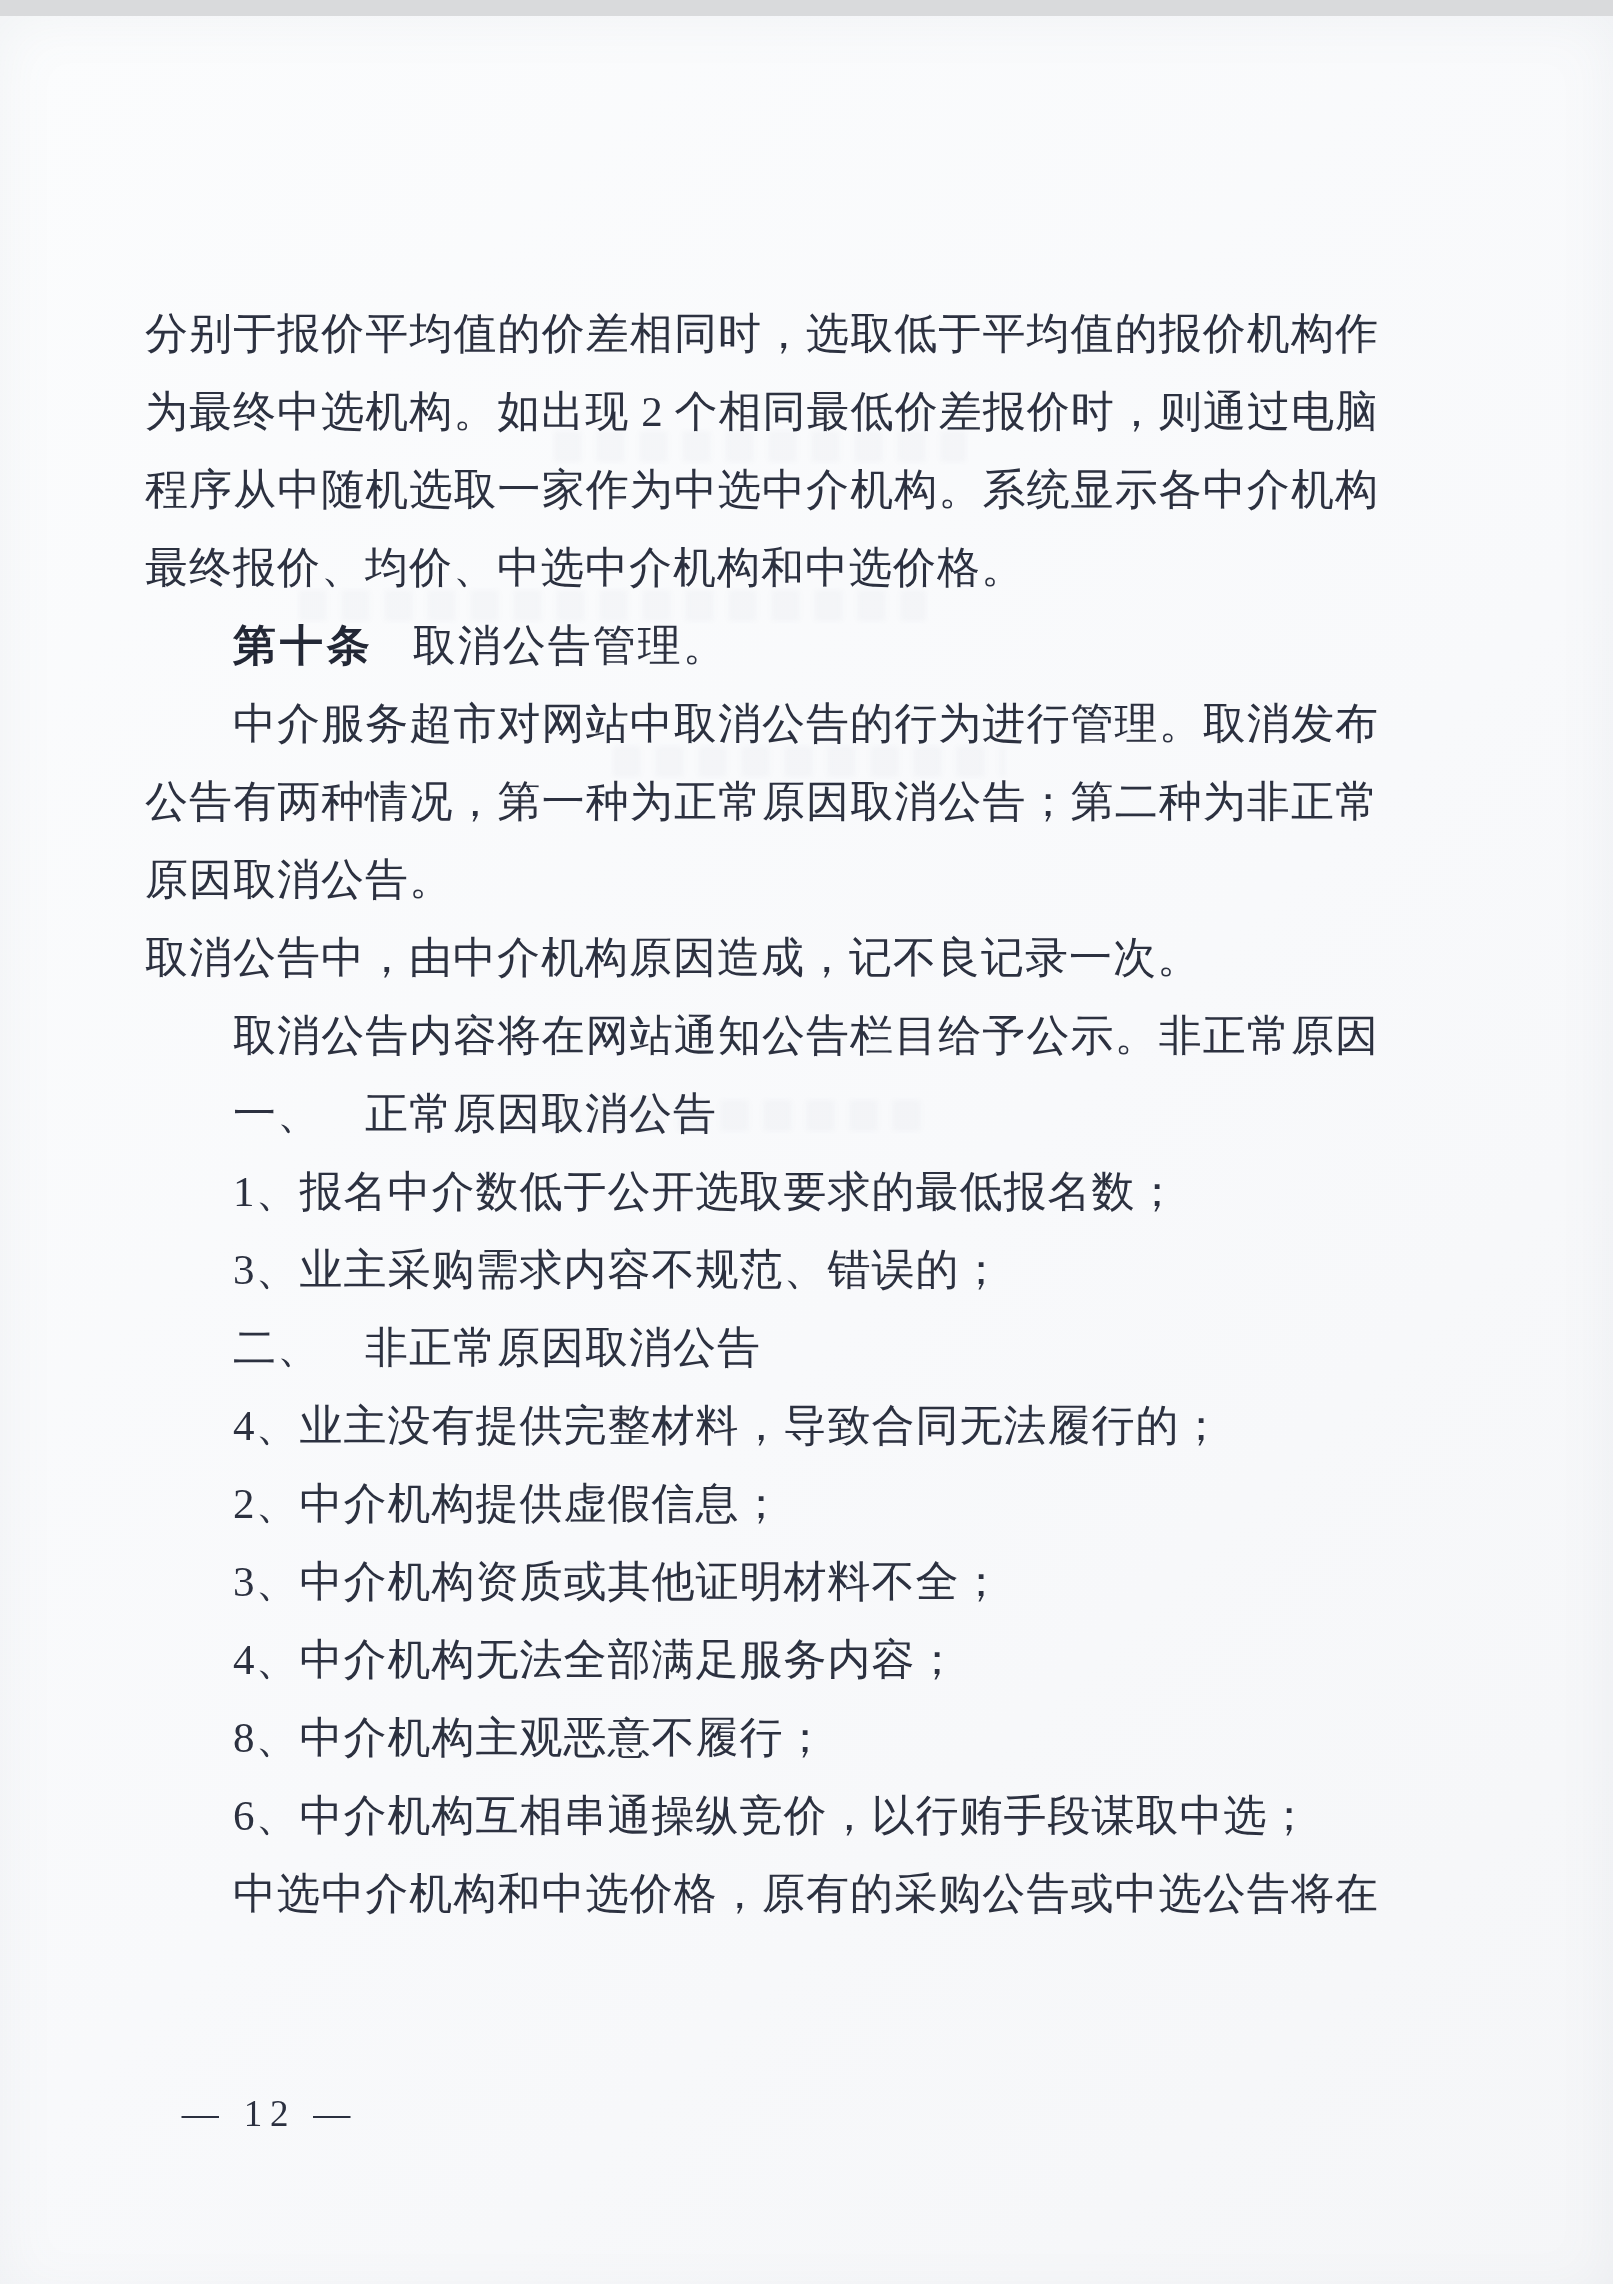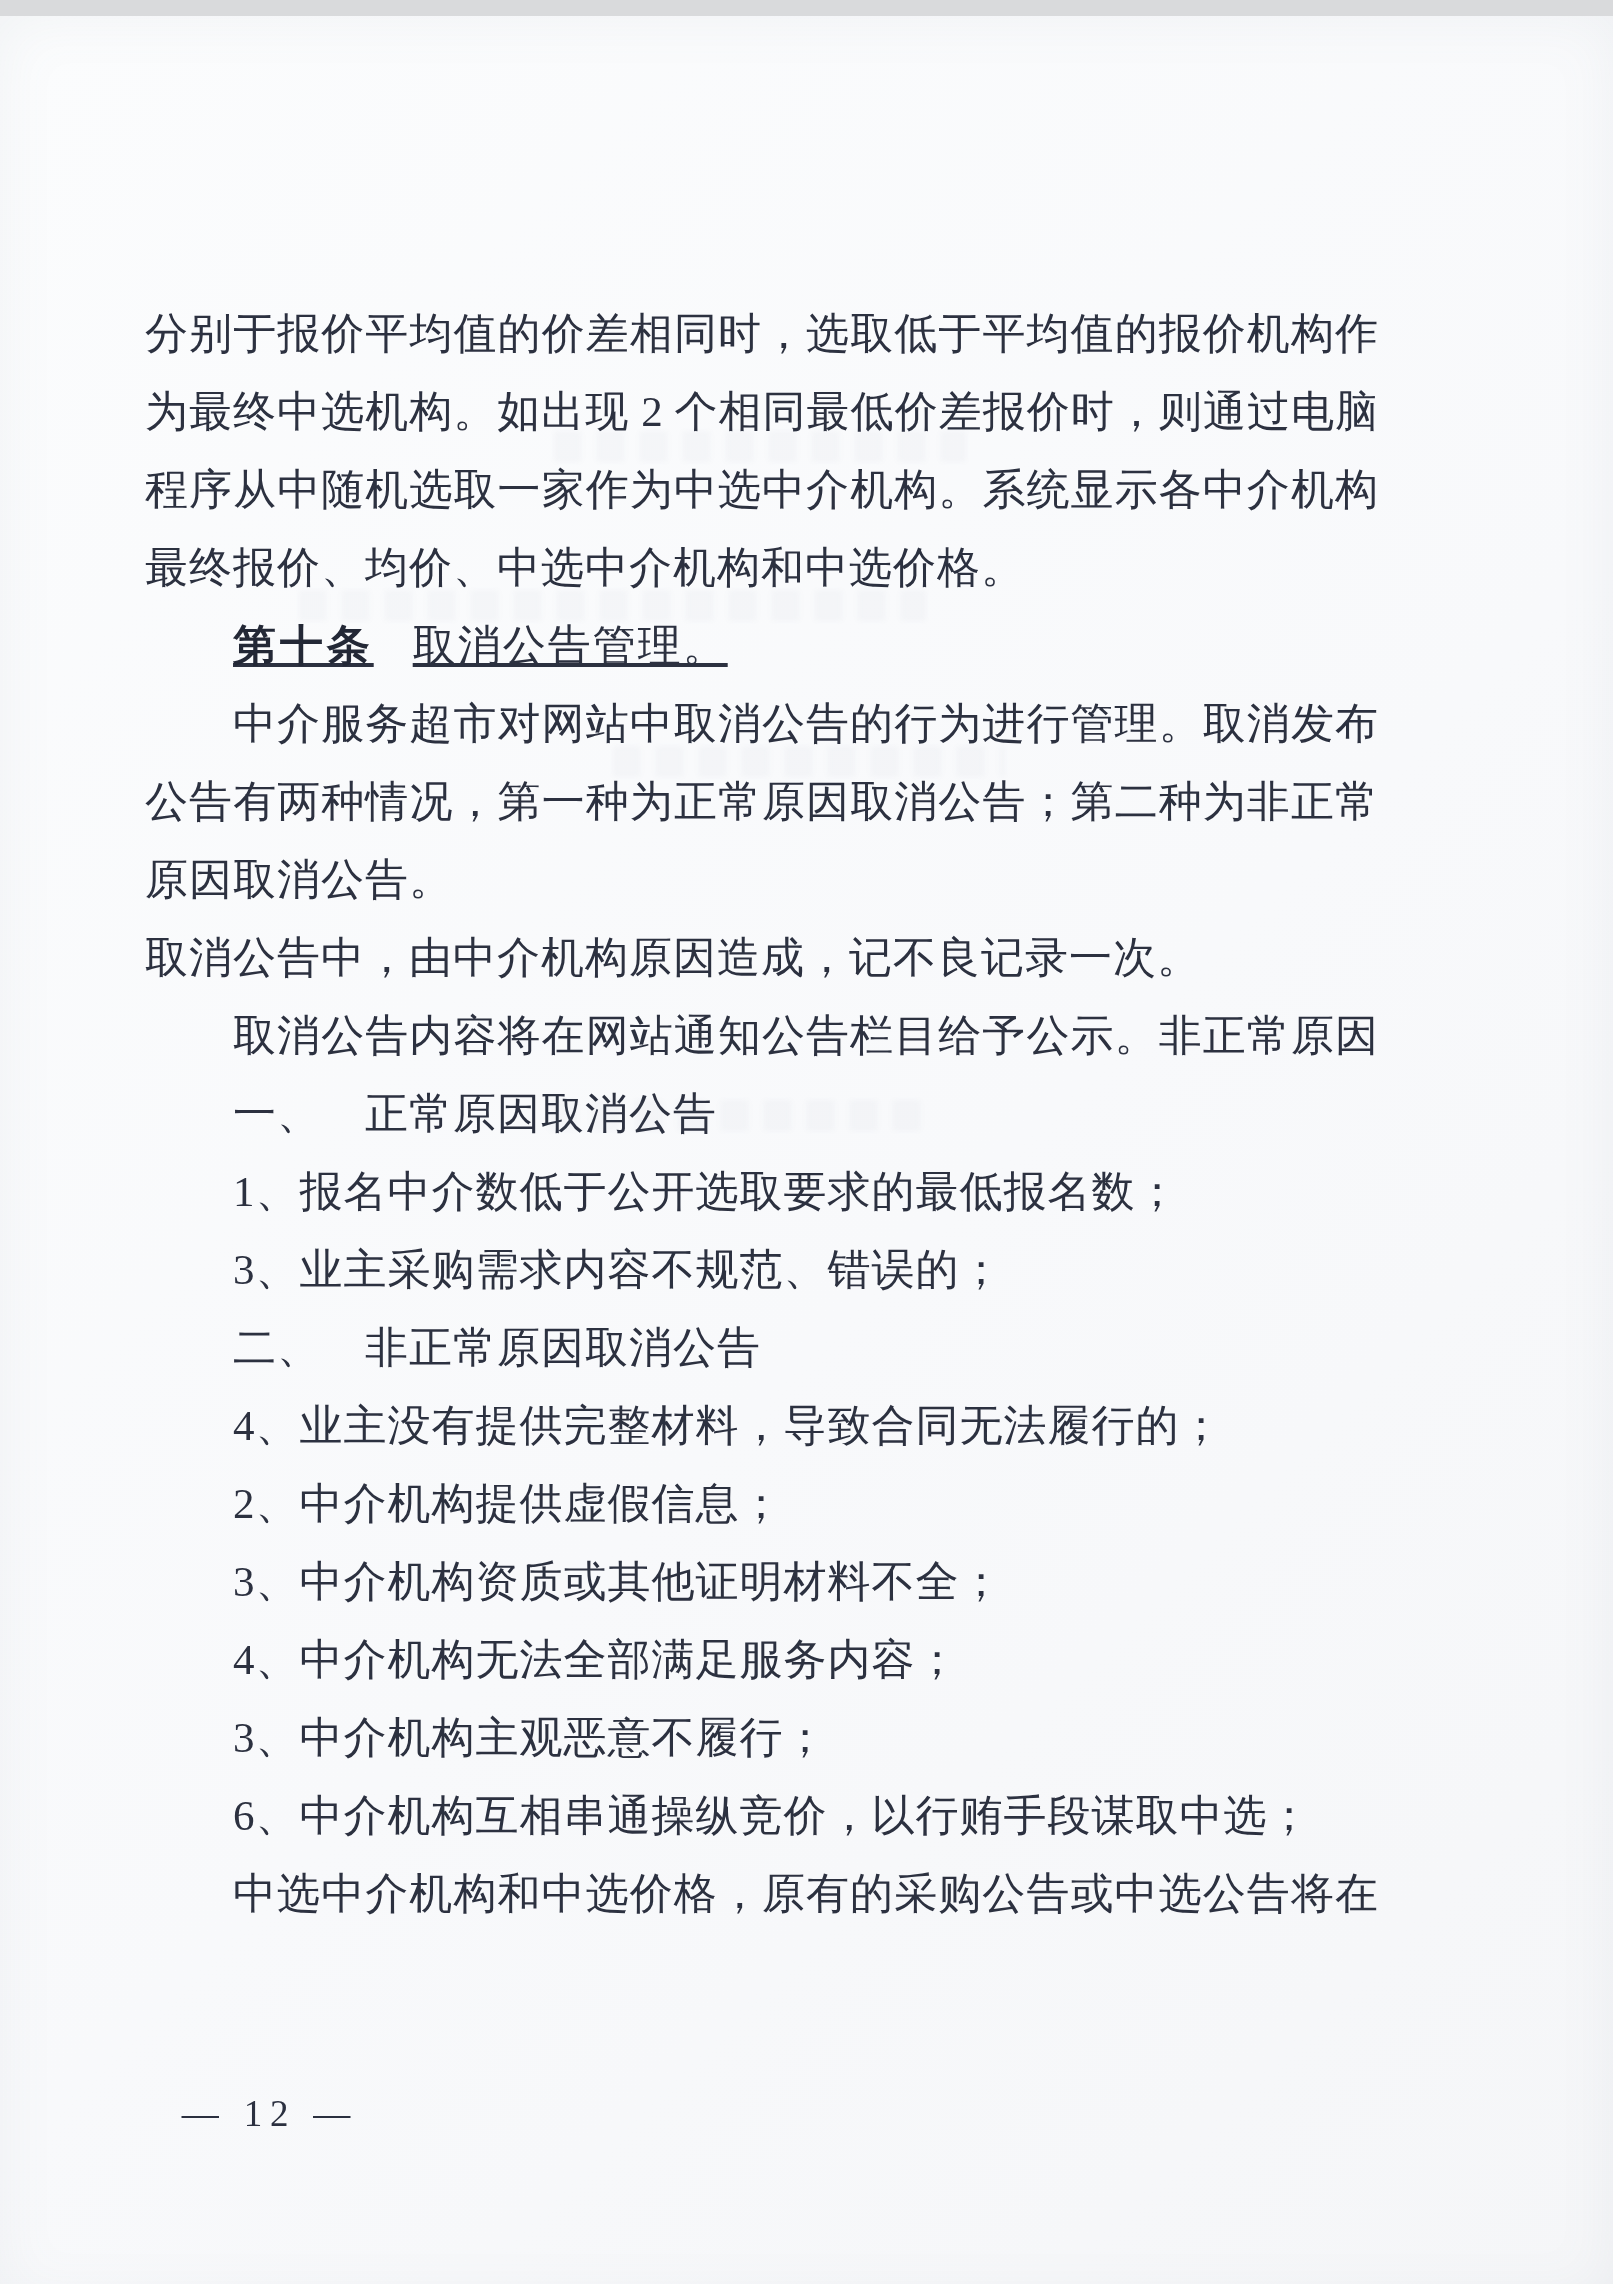--- a/index.html
+++ b/index.html
@@ -25,21 +25,21 @@
     letter-spacing:1px;
     white-space:nowrap;
   }
   .fill{
     white-space:normal;
     letter-spacing:0;
     text-align:justify;
     text-align-last:justify;
   }
   .indent{text-indent:88px;}
-  .heading-line{letter-spacing:2px;text-decoration:underline;}
+  .heading-line{letter-spacing:2px;}
   .article-number{
     font-weight:700;
     color:#232836;
     margin-right:39px;
     letter-spacing:3.9px;
   }
   .footer{
     position:absolute;
     left:167px;top:2076px;
     width:206px;
@@ -85,21 +85,21 @@
     <div class="line indent fill">取消公告内容将在网站通知公告栏目给予公示。非正常原因</div>
 
     <div class="line indent">一、　正常原因取消公告</div>
     <div class="line indent">1、报名中介数低于公开选取要求的最低报名数；</div>
     <div class="line indent">3、业主采购需求内容不规范、错误的；</div>
     <div class="line indent">二、　非正常原因取消公告</div>
     <div class="line indent">4、业主没有提供完整材料，导致合同无法履行的；</div>
     <div class="line indent">2、中介机构提供虚假信息；</div>
     <div class="line indent">3、中介机构资质或其他证明材料不全；</div>
     <div class="line indent">4、中介机构无法全部满足服务内容；</div>
-    <div class="line indent">3、中介机构主观恶意不履行；</div>
+    <div class="line indent">8、中介机构主观恶意不履行；</div>
     <div class="line indent">6、中介机构互相串通操纵竞价，以行贿手段谋取中选；</div>
 
     <div class="line indent fill">中选中介机构和中选价格，原有的采购公告或中选公告将在</div>
   </div>
 
   <div class="art a1"></div>
   <div class="art a2"></div>
   <div class="art a3"></div>
   <div class="art a4"></div>
 

